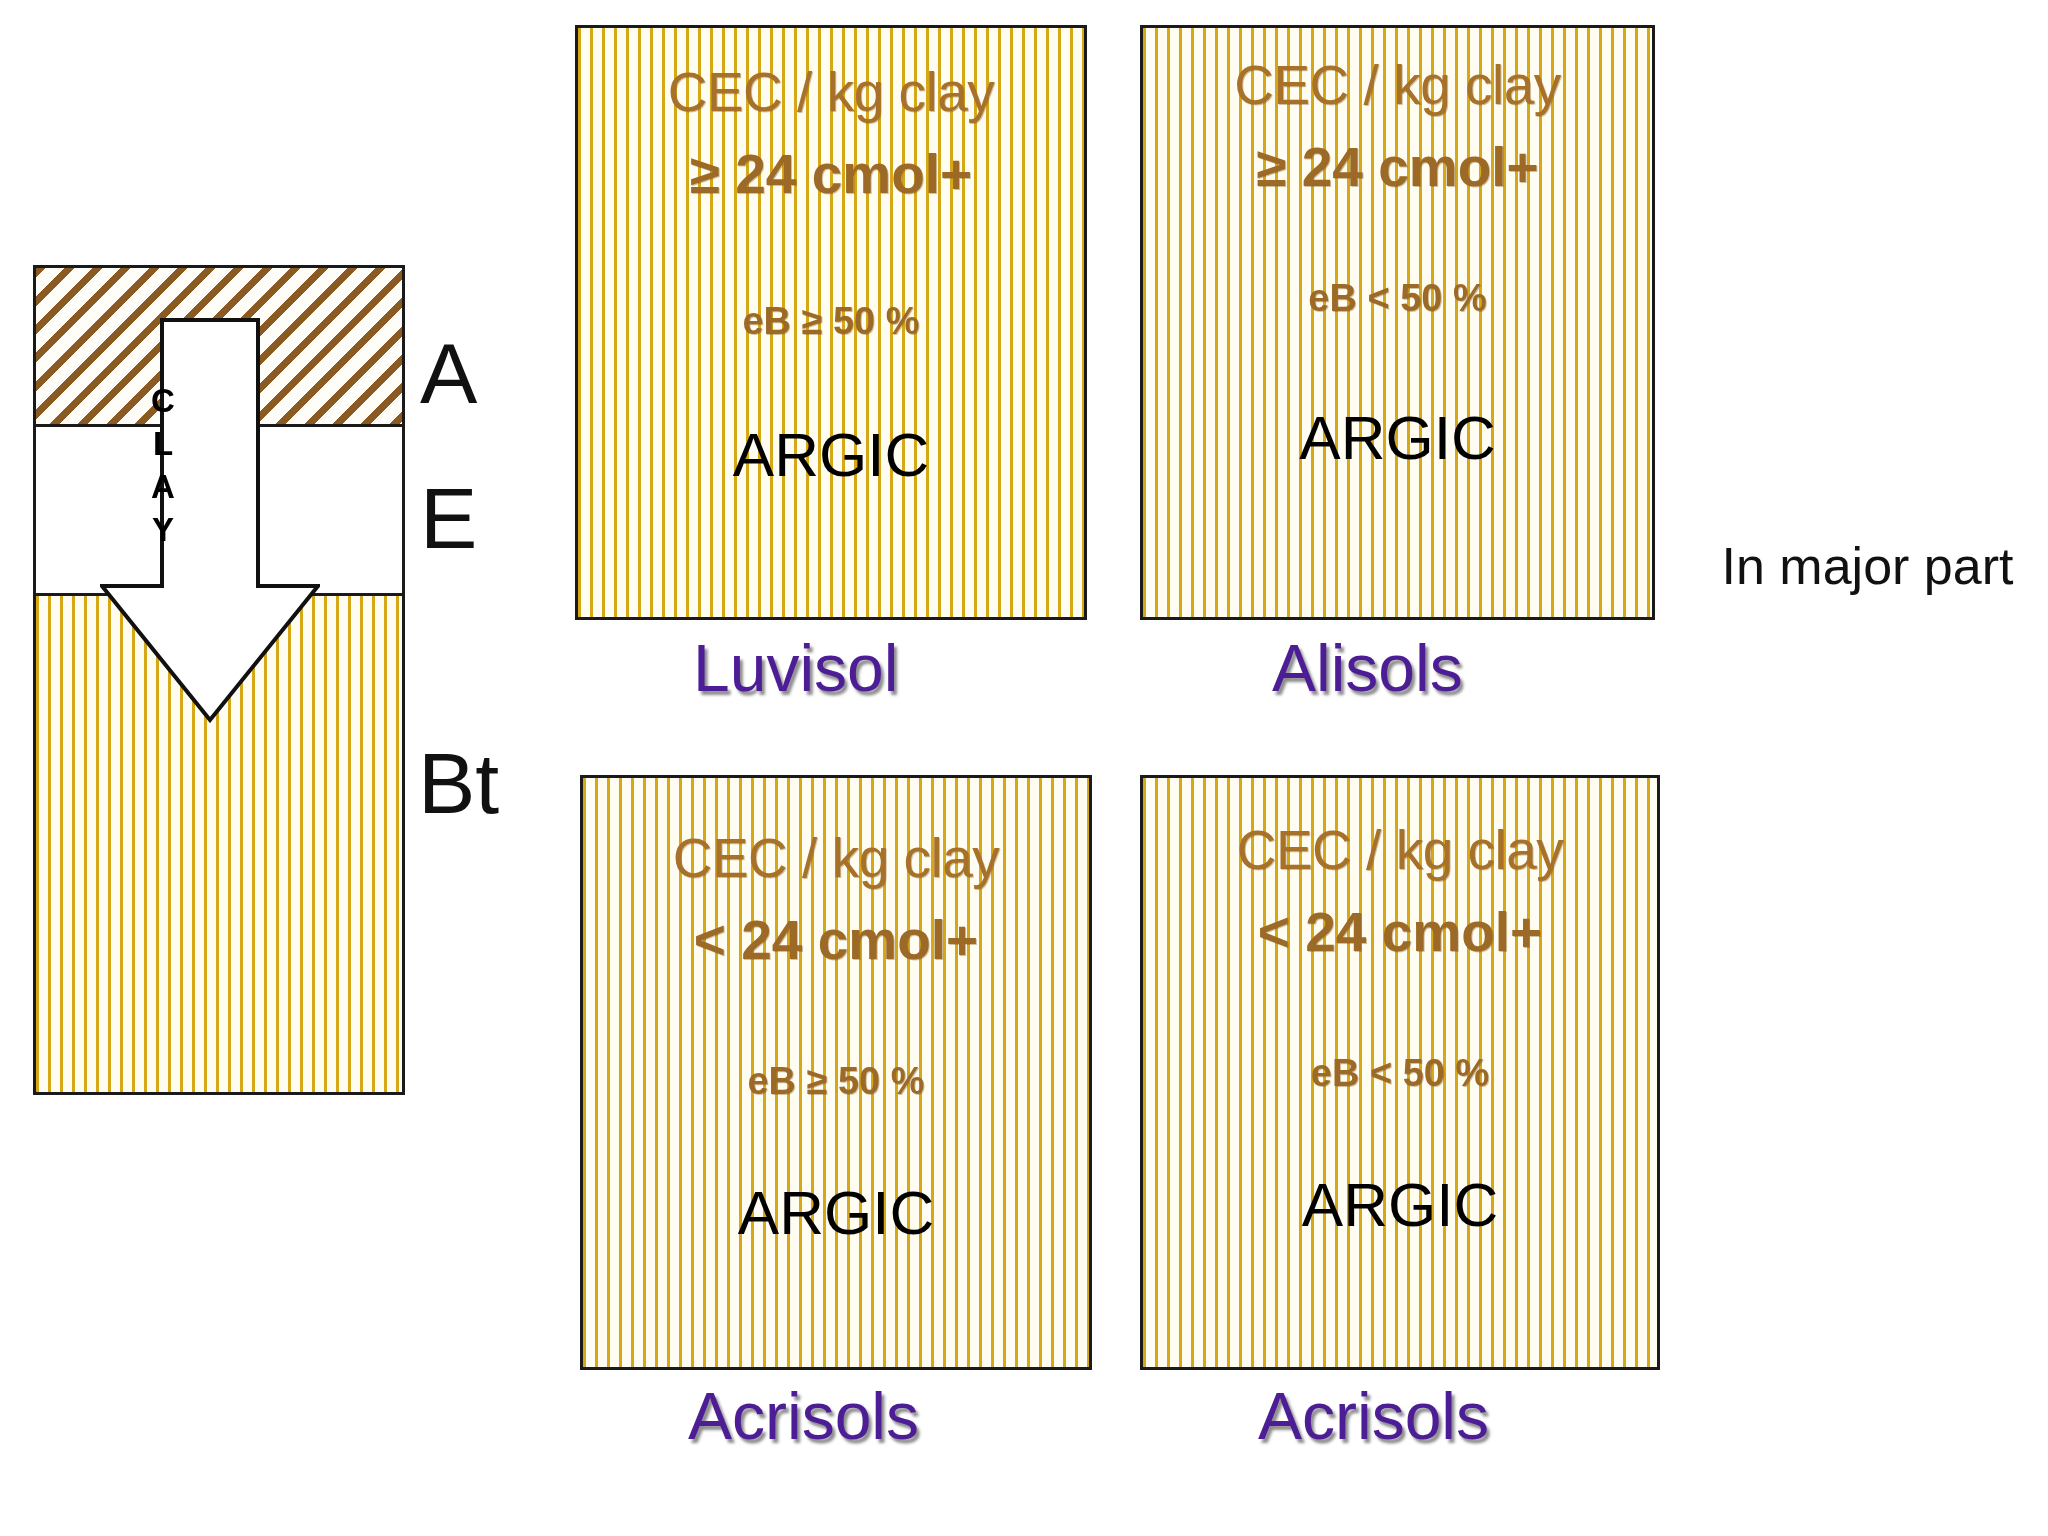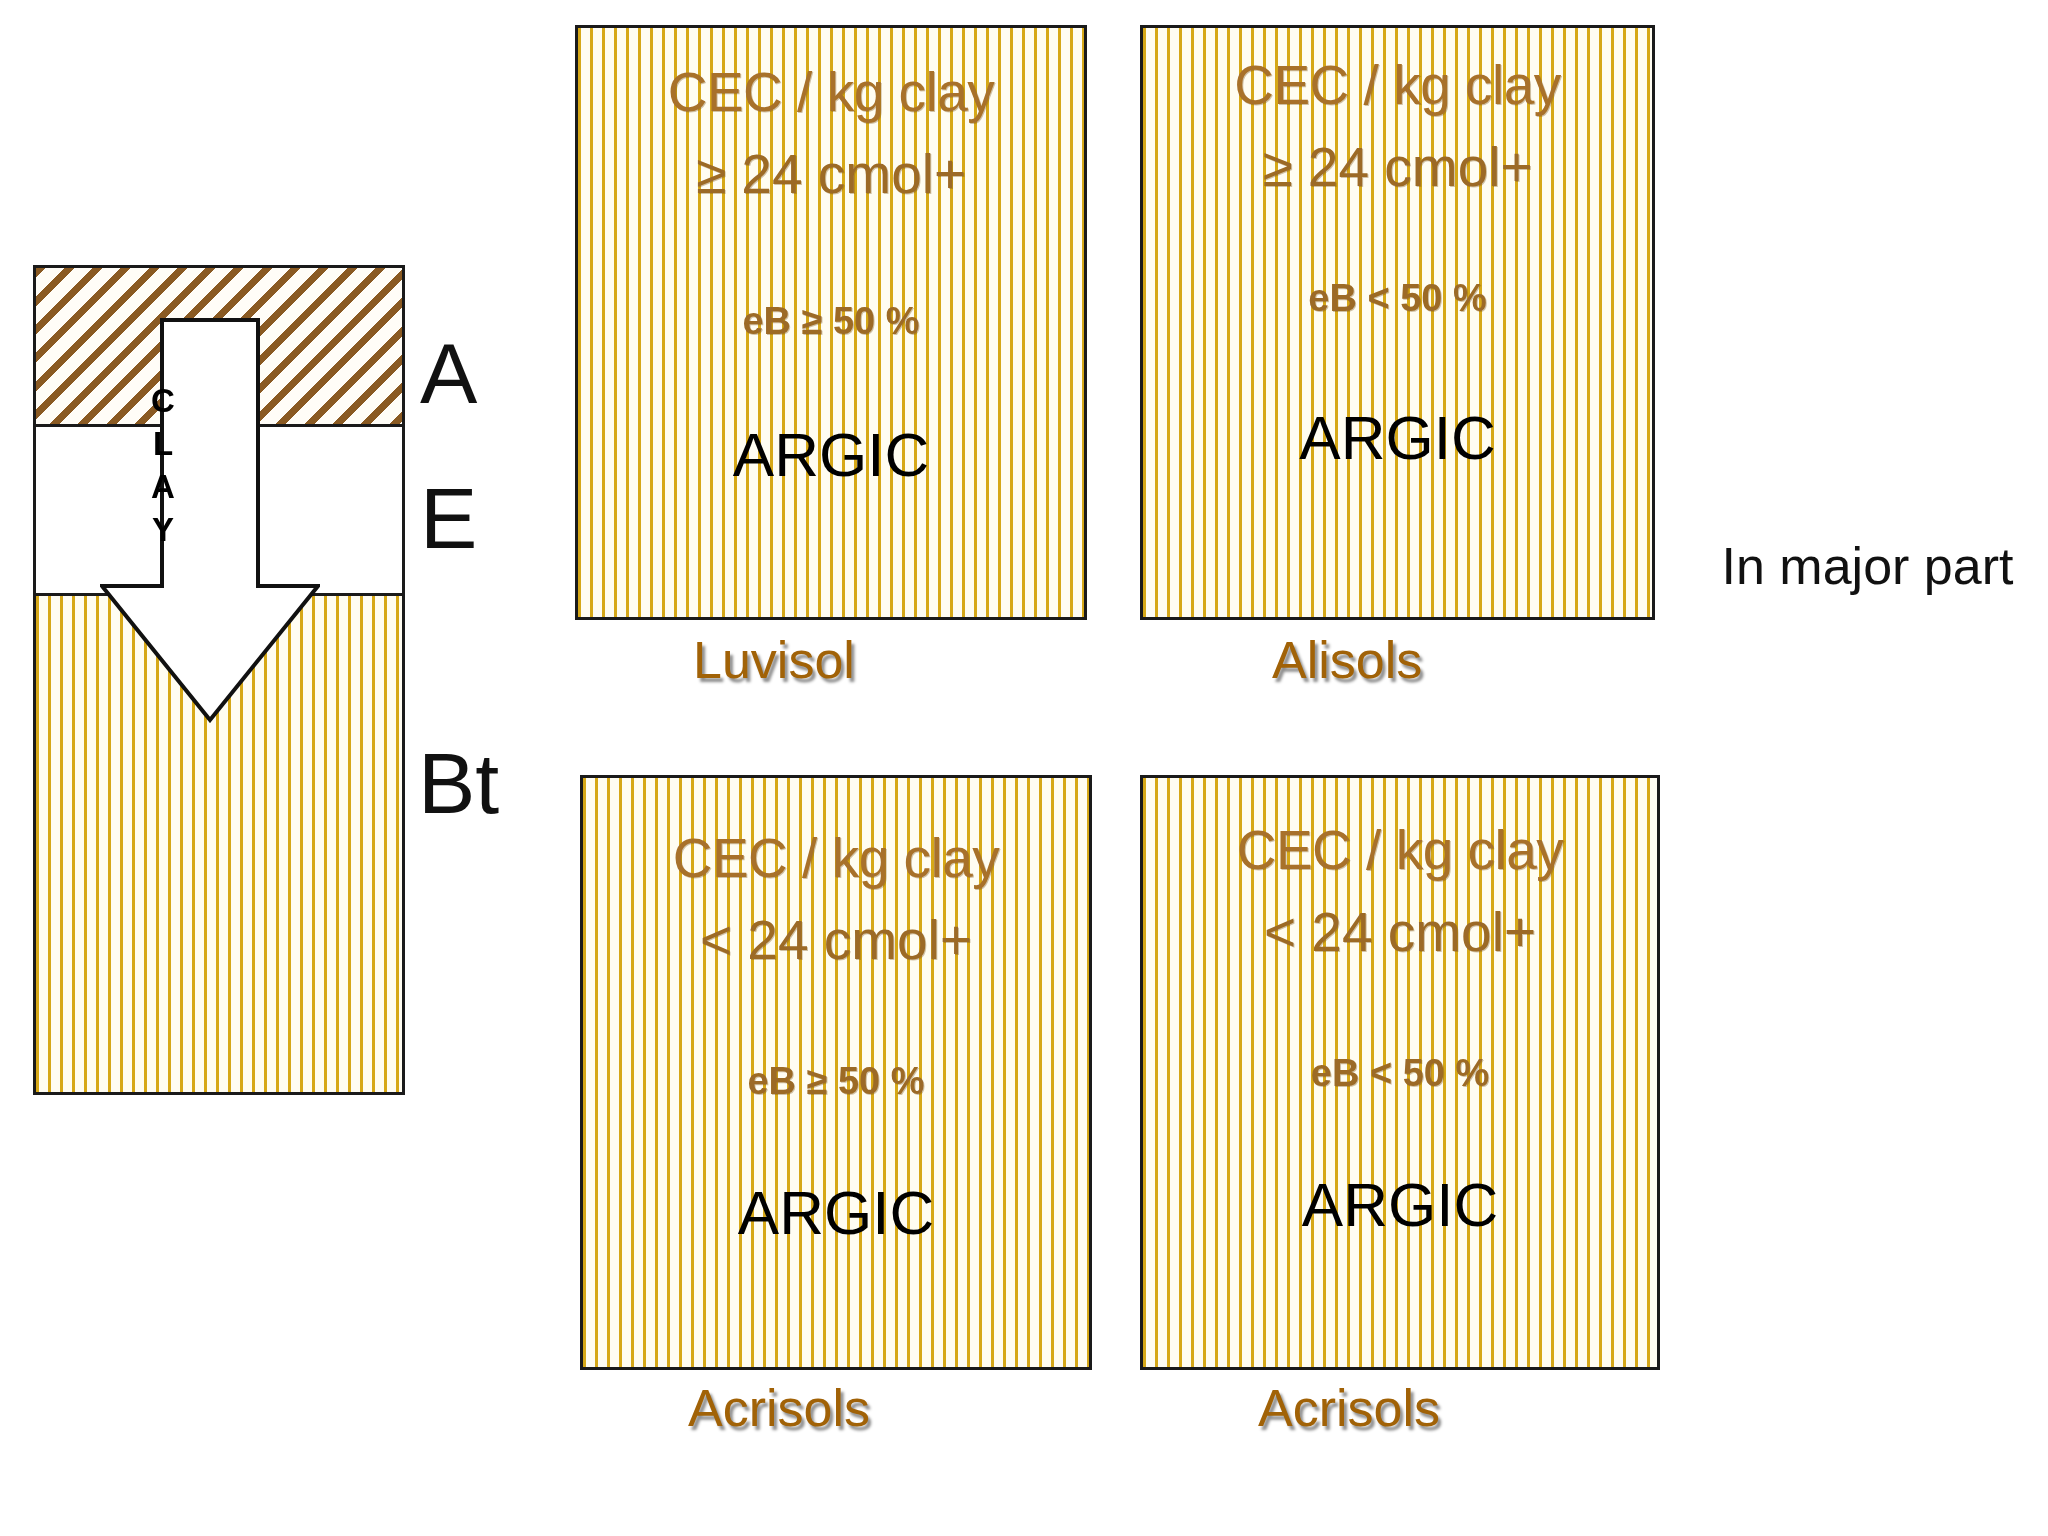--- a/index.html
+++ b/index.html
@@ -41,27 +41,27 @@
 
   
   .soilbox{position:absolute;box-sizing:border-box;border:3px solid #1a1a1a;
            background-color:#fffdf2;
            background-image:repeating-linear-gradient(90deg,
                #d6a818 0px,#d6a818 3px,
                rgba(255,255,255,0) 3px,rgba(255,255,255,0) 12px);
            display:flex;flex-direction:column;align-items:center;}
   .cec-line{font-size:55px;color:#a8712a;letter-spacing:-.5px;
             text-shadow:1px 1px 0 rgba(120,80,20,.35);white-space:nowrap;}
-  .val-line{font-size:55px;font-weight:normal;color:#9c6a26;
+  .val-line{font-size:55px;font-weight:bold;color:#9c6a26;
             text-shadow:1px 1px 0 rgba(120,80,20,.35);white-space:nowrap;}
   .eb-line{font-size:38px;font-weight:bold;color:#9c6a26;
            text-shadow:1px 1px 0 rgba(120,80,20,.35);white-space:nowrap;}
   .argic-line{font-size:62px;color:#000;white-space:nowrap;}
 
-  .boxname{position:absolute;font-size:52px;color:#a16207;
+  .boxname{position:absolute;font-size:66px;color:#4c1d95;
            text-shadow:3px 4px 3px rgba(0,0,0,.45);white-space:nowrap;}
 
   
   #box-luvisol {left:575px; top:25px;  width:512px;height:595px;}
   #box-alisols {left:1140px;top:25px;  width:515px;height:595px;}
   #box-lixisols{left:580px; top:775px; width:512px;height:595px;}
   #box-acrisols{left:1140px;top:775px; width:520px;height:595px;}
 
   
   #box-luvisol  .cec-line{margin-top:32px;}

